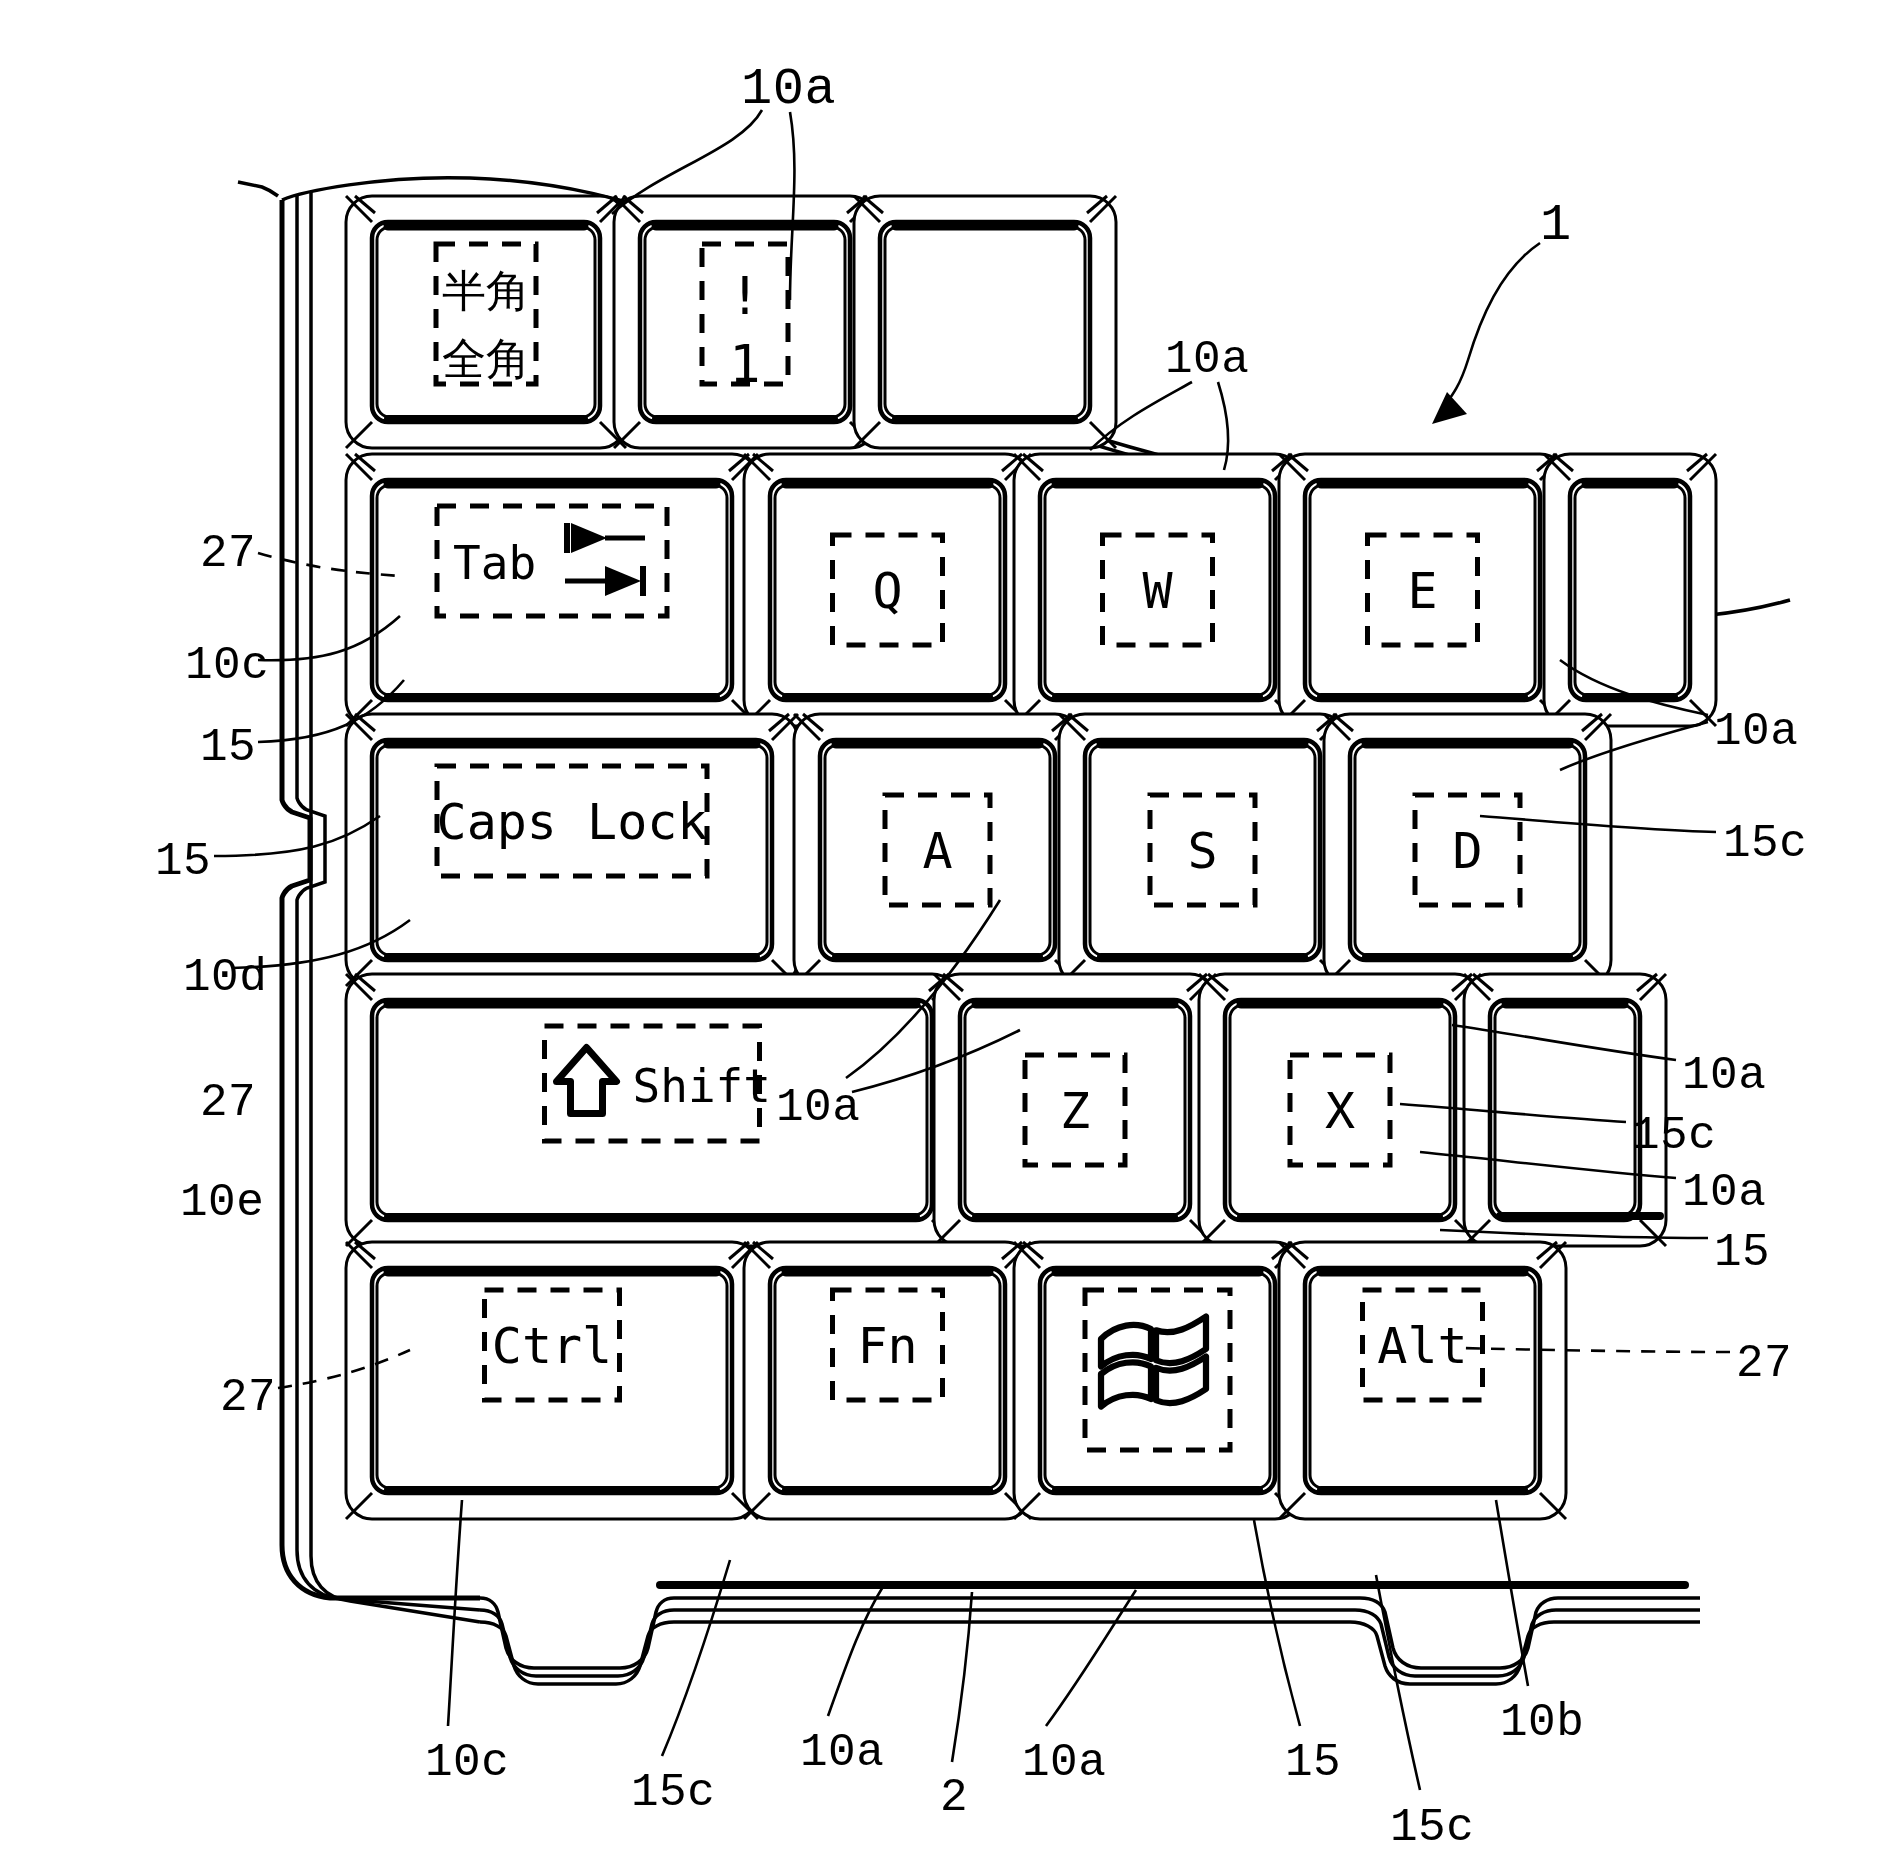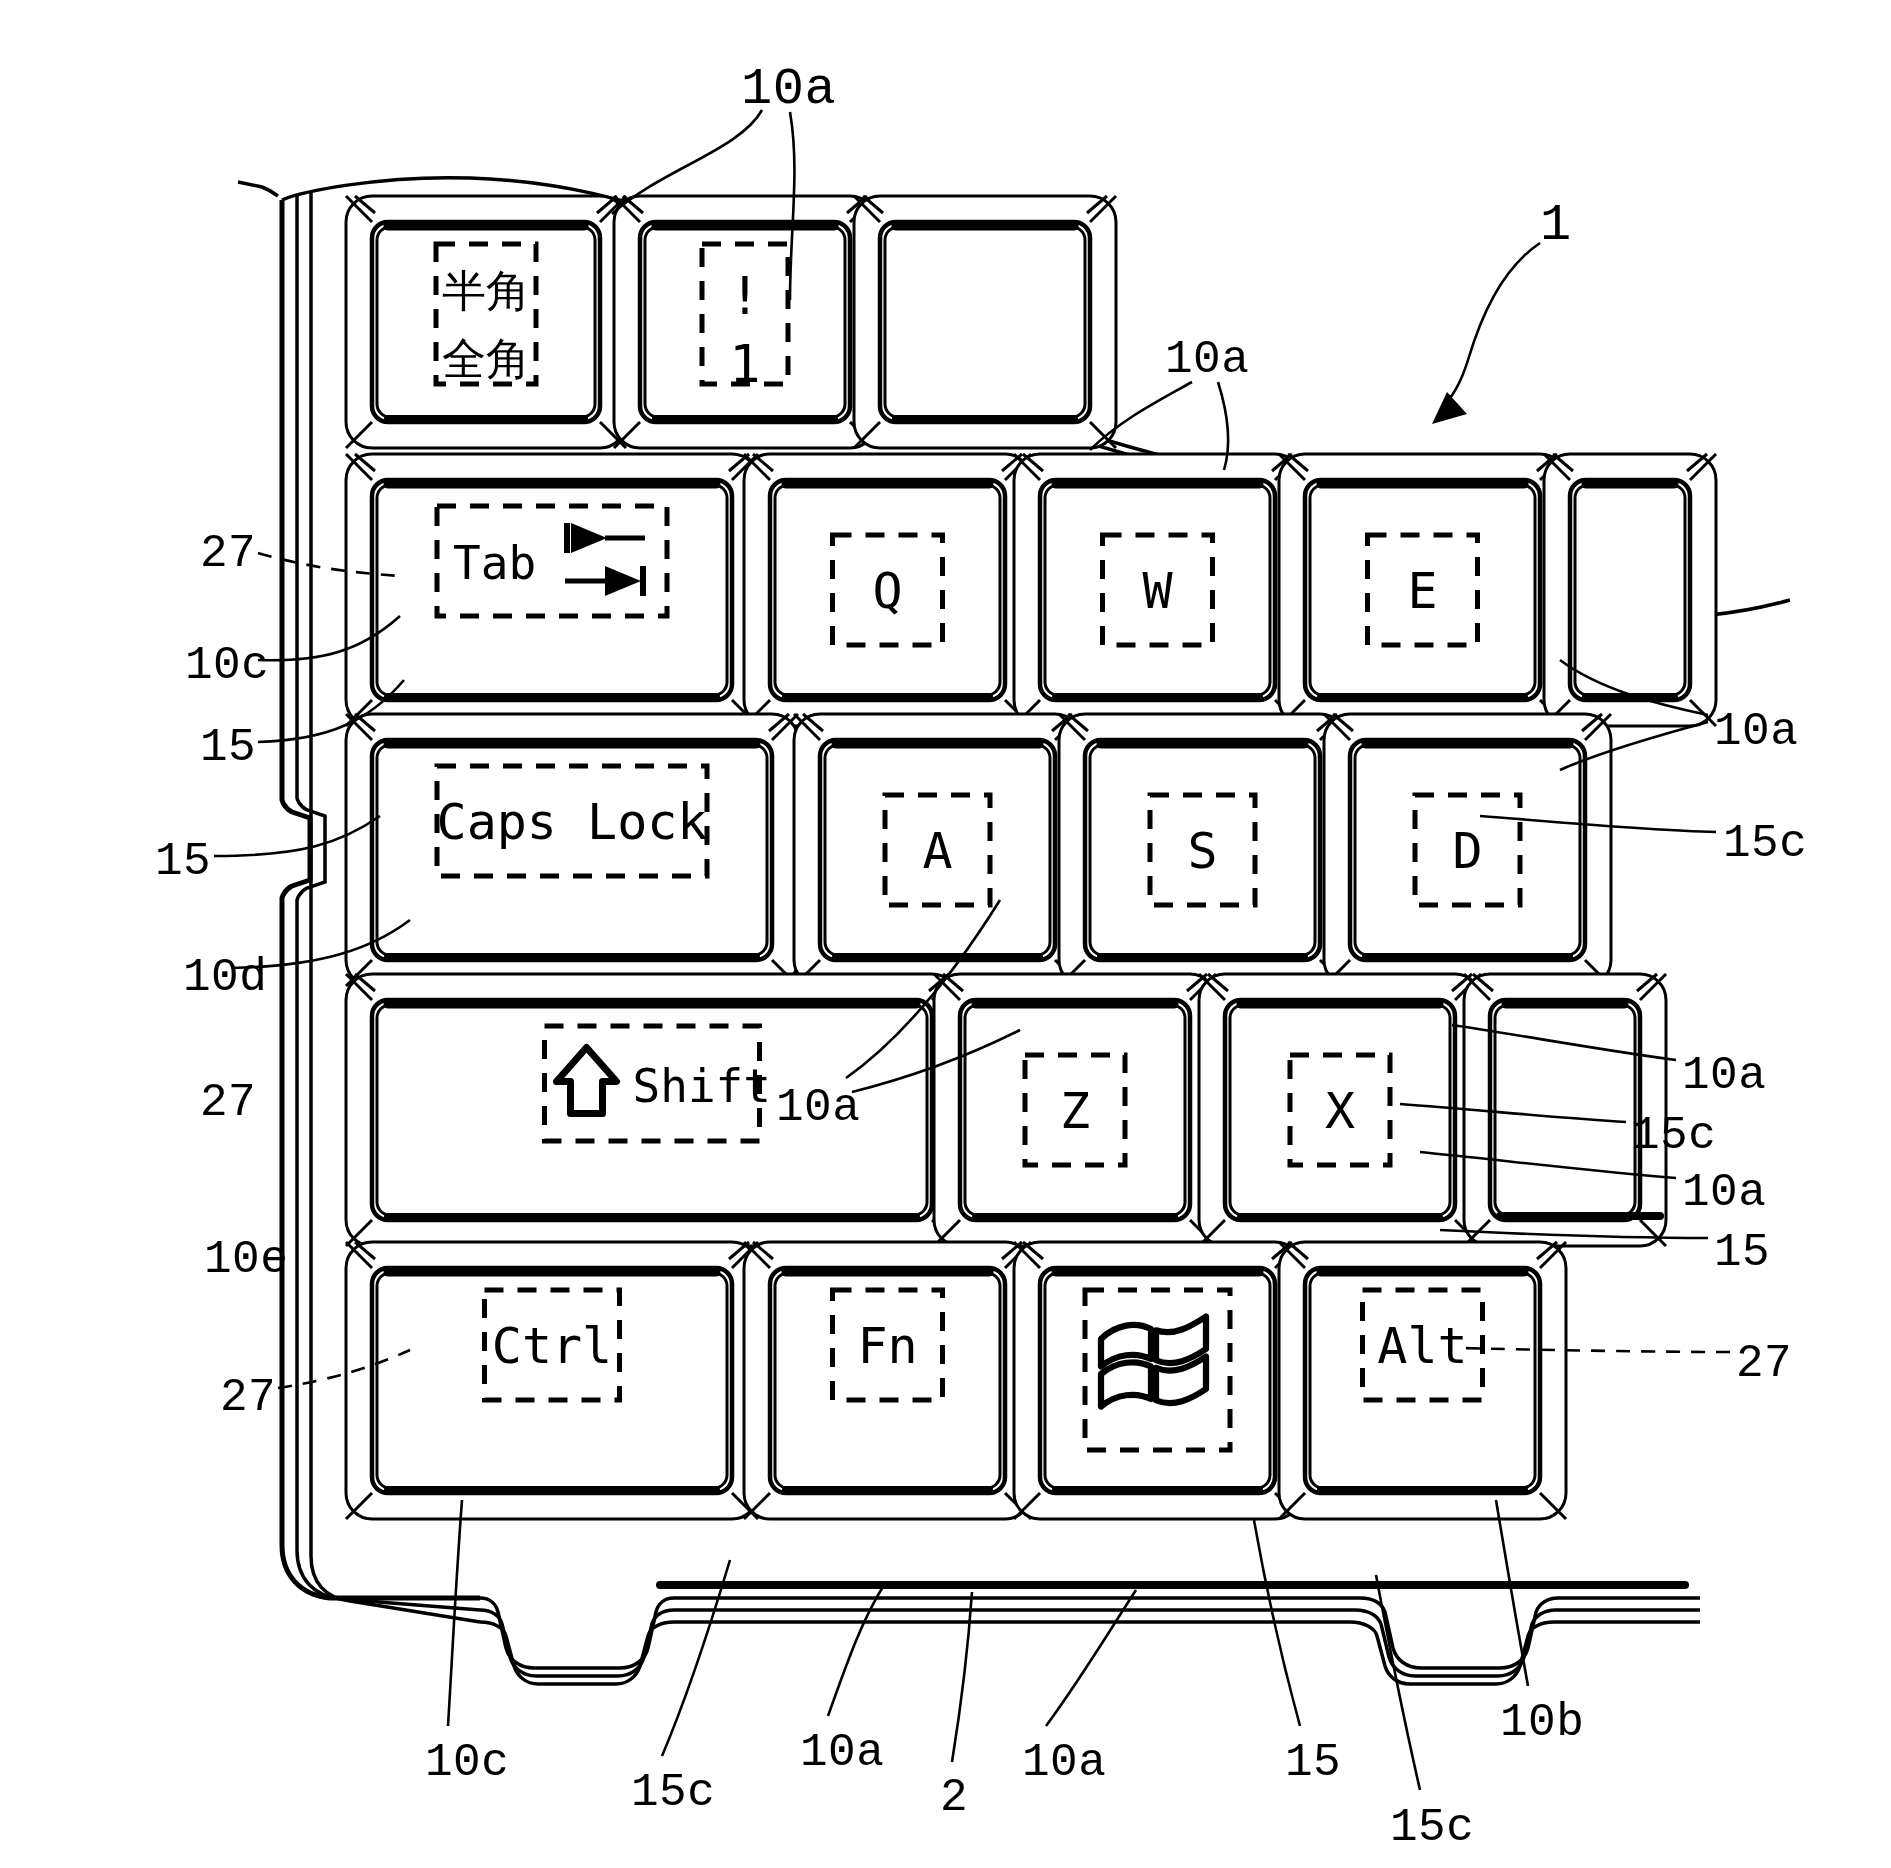--- a/index.html
+++ b/index.html
@@ -476,21 +476,21 @@
       <div class="lbl lbl-ref" style="left: 200px; top: 725px;">15</div>
       <div class="lbl lbl-ref" style="left: 1714px; top: 709px;">10a</div>
       <div class="lbl lbl-ref" style="left: 1723px; top: 821px;">15c</div>
       <div class="lbl lbl-ref" style="left: 155px; top: 839px;">15</div>
       <div class="lbl lbl-ref" style="left: 183px; top: 955px;">10d</div>
       <div class="lbl lbl-ref" style="left: 776px; top: 1085px;">10a</div>
       <div class="lbl lbl-ref" style="left: 1682px; top: 1053px;">10a</div>
       <div class="lbl lbl-ref" style="left: 200px; top: 1080px;">27</div>
       <div class="lbl lbl-ref" style="left: 1632px; top: 1113px;">15c</div>
       <div class="lbl lbl-ref" style="left: 1682px; top: 1170px;">10a</div>
-      <div class="lbl lbl-ref" style="left: 180px; top: 1237px; margin-left: 24px;">10e</div>
+      <div class="lbl lbl-ref" style="left: 180px; top: 1180px;">10e</div>
       <div class="lbl lbl-ref" style="left: 1714px; top: 1230px;">15</div>
       <div class="lbl lbl-ref" style="left: 220px; top: 1375px;">27</div>
       <div class="lbl lbl-ref" style="left: 1736px; top: 1341px;">27</div>
       <div class="lbl lbl-ref" style="left: 425px; top: 1740px;">10c</div>
       <div class="lbl lbl-ref" style="left: 631px; top: 1770px;">15c</div>
       <div class="lbl lbl-ref" style="left: 800px; top: 1730px;">10a</div>
       <div class="lbl lbl-ref" style="left: 940px; top: 1775px;">2</div>
       <div class="lbl lbl-ref" style="left: 1022px; top: 1740px;">10a</div>
       <div class="lbl lbl-ref" style="left: 1285px; top: 1740px;">15</div>
       <div class="lbl lbl-ref" style="left: 1390px; top: 1805px;">15c</div>

